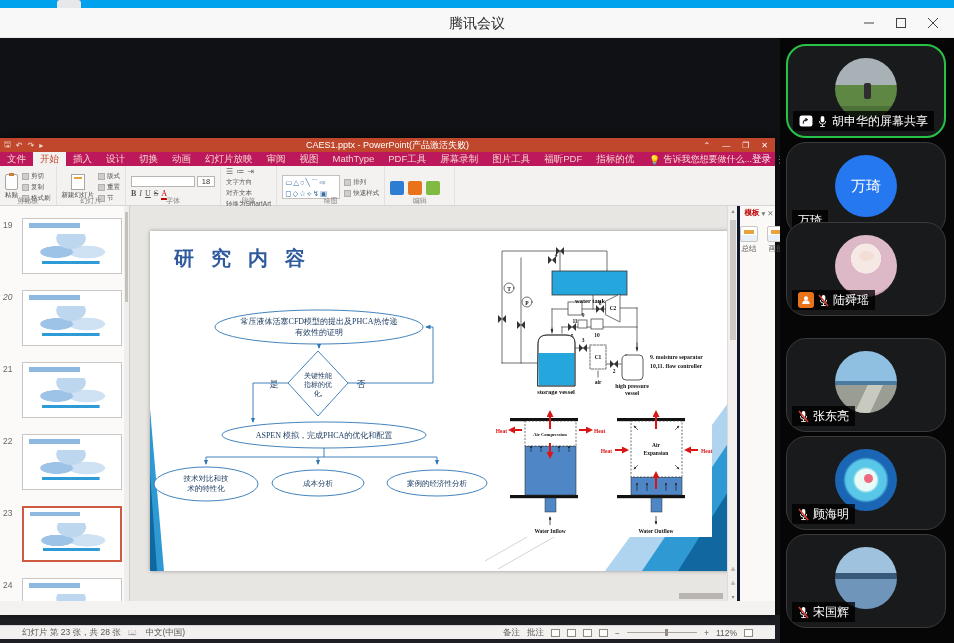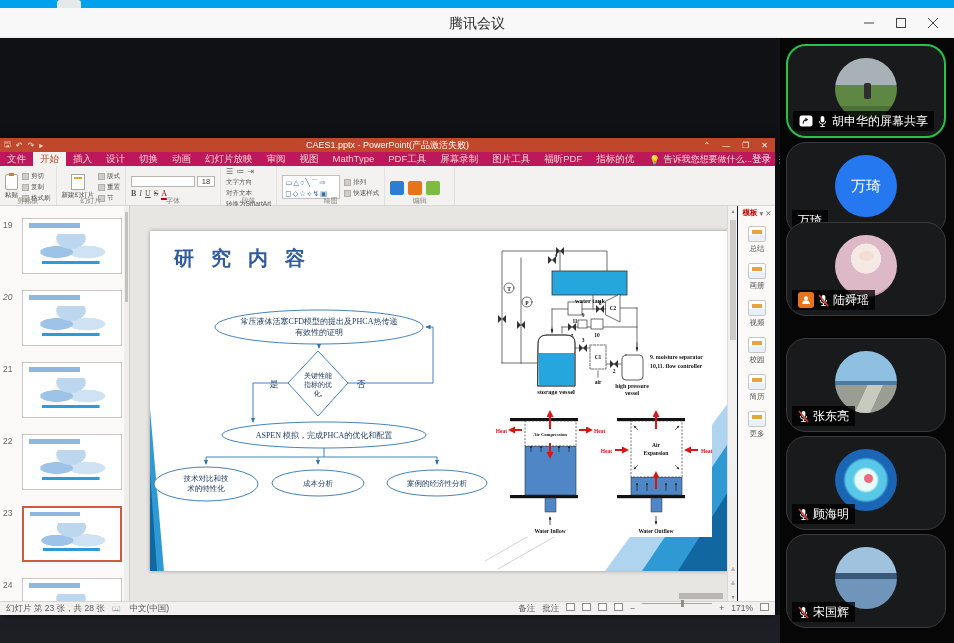--- a/index.html
+++ b/index.html
@@ -76,30 +76,30 @@
   #slide{left:20px;top:25px;width:581px;height:340px;background:#fff;box-shadow:0 0 4px rgba(0,0,0,.35);}
   #slide-title{left:24px;top:14px;font-family:"Liberation Serif",serif;font-weight:bold;font-size:20px;color:#2f5b9e;letter-spacing:6px;}
   #slide-svg{left:0;top:0;width:581px;height:340px;}
 
   #vscroll{left:727px;top:0;width:10px;height:395px;background:#f1f0ee;border-left:1px solid #dddbd9;font-size:6px;color:#8a8784;text-align:center;}
   #vscroll .thumb{position:absolute;left:2px;top:14px;width:6px;height:120px;background:#cdcac7;}
   #vscroll span{position:absolute;left:0;width:10px;}
   #hscroll{position:absolute;left:130px;top:386px;width:597px;height:8px;}
   #hscroll .hthumb{position:absolute;right:4px;top:1px;width:44px;height:6px;background:#b9b6b2;}
 
-  #taskpane{left:737px;top:0;width:38px;height:395px;background:#faf9f8;border-left:1px solid #0f172a;}
+  #taskpane{left:737px;top:0;width:38px;height:395px;background:#faf9f8;border-left:3px solid #0f172a;}
   #taskpane-head{position:absolute;left:0;top:2px;width:38px;display:flex;justify-content:center;gap:2px;font-size:7.5px;align-items:center;}
   #taskpane-title{color:#c00000;font-weight:bold;}
-  #taskpane-items{position:absolute;left:0;top:20px;width:38px;display:flex;flex-direction:column;gap:9px;align-items:center;}
+  #taskpane-items{position:absolute;left:0;top:20px;width:38px;display:flex;gap:9px;align-items:center;}
   .tp-item{display:flex;flex-direction:column;align-items:center;gap:2px;font-size:7.5px;color:#5a5856;}
   .tp-ic{width:18px;height:16px;border:1px solid #c9c6c2;border-radius:2px;background:linear-gradient(#fff 55%,#e8f0fa 55%);position:relative;}
   .tp-ic::after{content:"";position:absolute;left:3px;top:3px;width:10px;height:4px;background:#e8a33d;}
 
-  #ppt-status{left:0;top:463px;width:775px;height:14px;background:#f2f1f0;border-top:1px solid #d8d6d4;display:flex;align-items:center;font-size:8.5px;color:#5a5856;padding:0 6px;gap:8px;}
-  #status-right{margin-left:auto;display:flex;gap:7px;}
+  #ppt-status{left:0;top:487px;width:775px;height:14px;background:#f2f1f0;border-top:1px solid #d8d6d4;display:flex;align-items:center;font-size:8.5px;color:#5a5856;padding:0 22px;gap:8px;}
+  #status-right{margin-left:auto;display:flex;align-items:center;gap:7px;}
   .view-ic{width:9px;height:8px;border:1px solid #8f8c88;background:#fdfdfc;}
   #zoom-slider{width:70px;height:1px;background:#a9a6a2;position:relative;}
   #zoom-slider i{position:absolute;left:55%;top:-3px;width:3px;height:7px;background:#8f8c88;}
 
   
   #sidebar{left:780px;top:38px;width:174px;height:605px;background:#060607;}
   .tile{position:absolute;left:6px;width:160px;height:94px;background:#191a1c;border:1px solid #3a3a3c;border-radius:20px;overflow:hidden;}
   .tile.sharing{border:2px solid #27c347;}
   .avatar{position:absolute;left:50%;top:12px;transform:translateX(-50%);width:62px;height:62px;border-radius:50%;overflow:hidden;}
   .namechip{position:absolute;left:5px;bottom:5px;height:20px;background:rgba(0,0,0,.78);display:flex;align-items:center;gap:4px;padding:0 6px;color:#fff;font-size:12px;white-space:nowrap;}
@@ -563,21 +563,21 @@
           <span>批注</span>
           <span class="view-ic"></span>
           <span class="view-ic"></span>
           <span class="view-ic"></span>
           <span class="view-ic"></span>
           <span>−</span>
           <div id="zoom-slider">
               <i></i>
             </div>
           <span>+</span>
-          <span>171%</span>
+          <span>112%</span>
           <span class="view-ic"></span>
         </div>
       </div>
     </div>
 
   </div>
 
   <div class="abs" id="sidebar">
 
     <div class="tile sharing" style="top:6px;">

